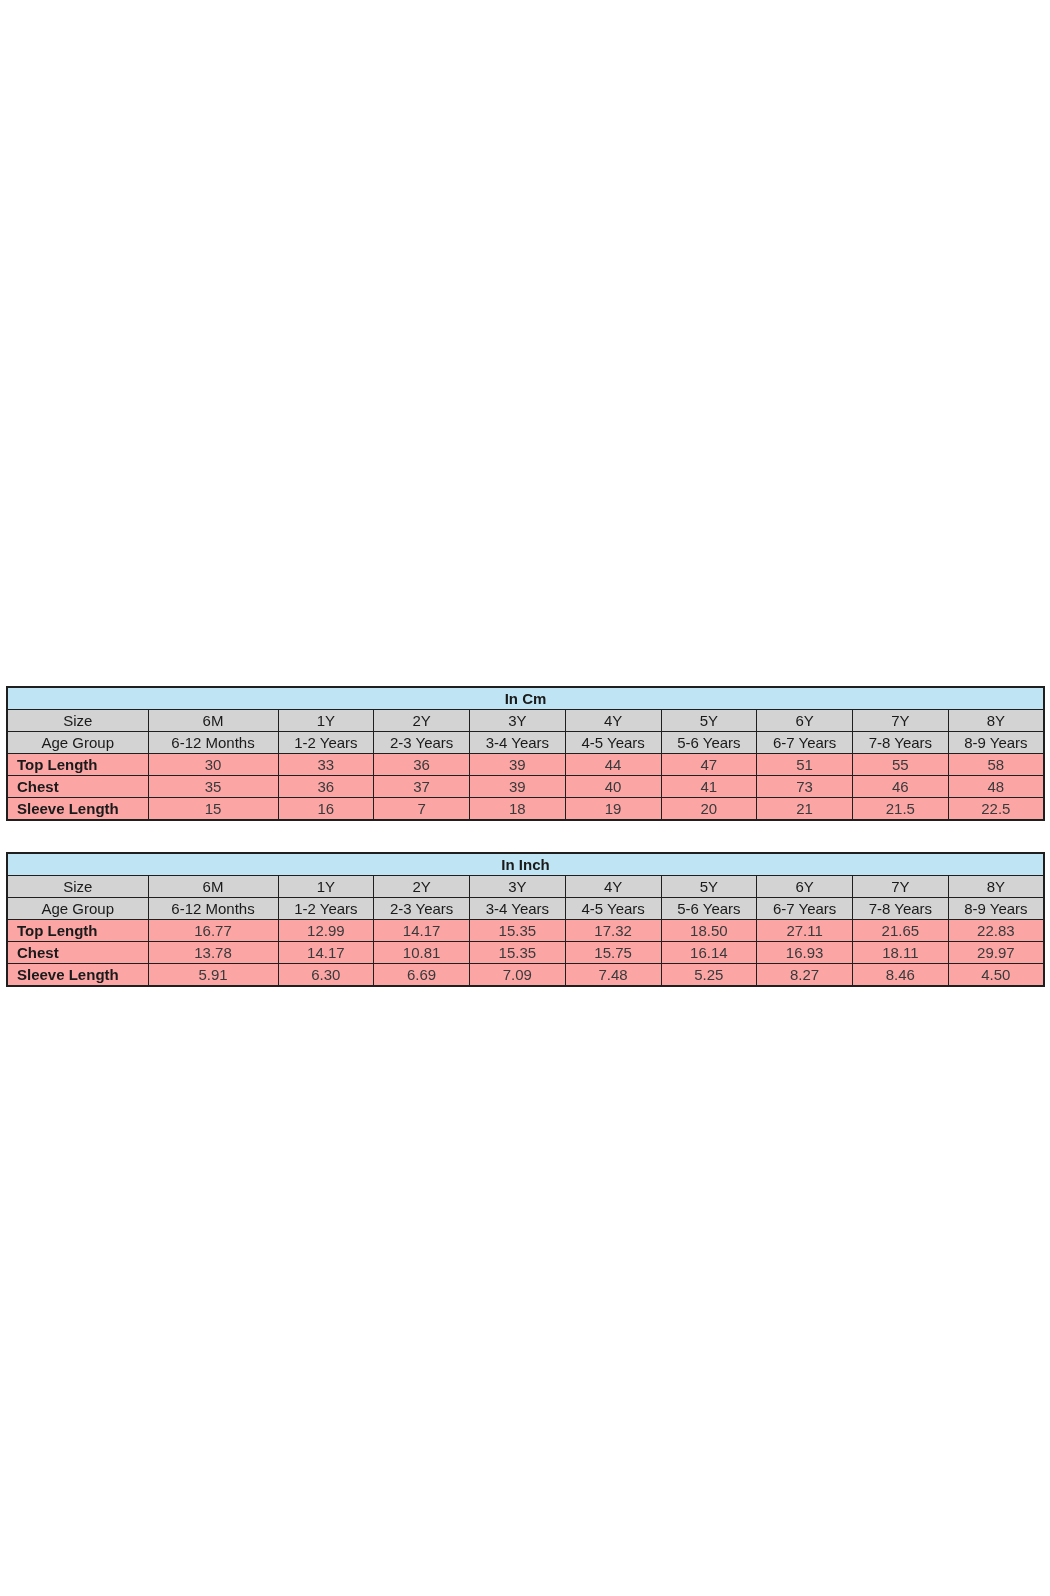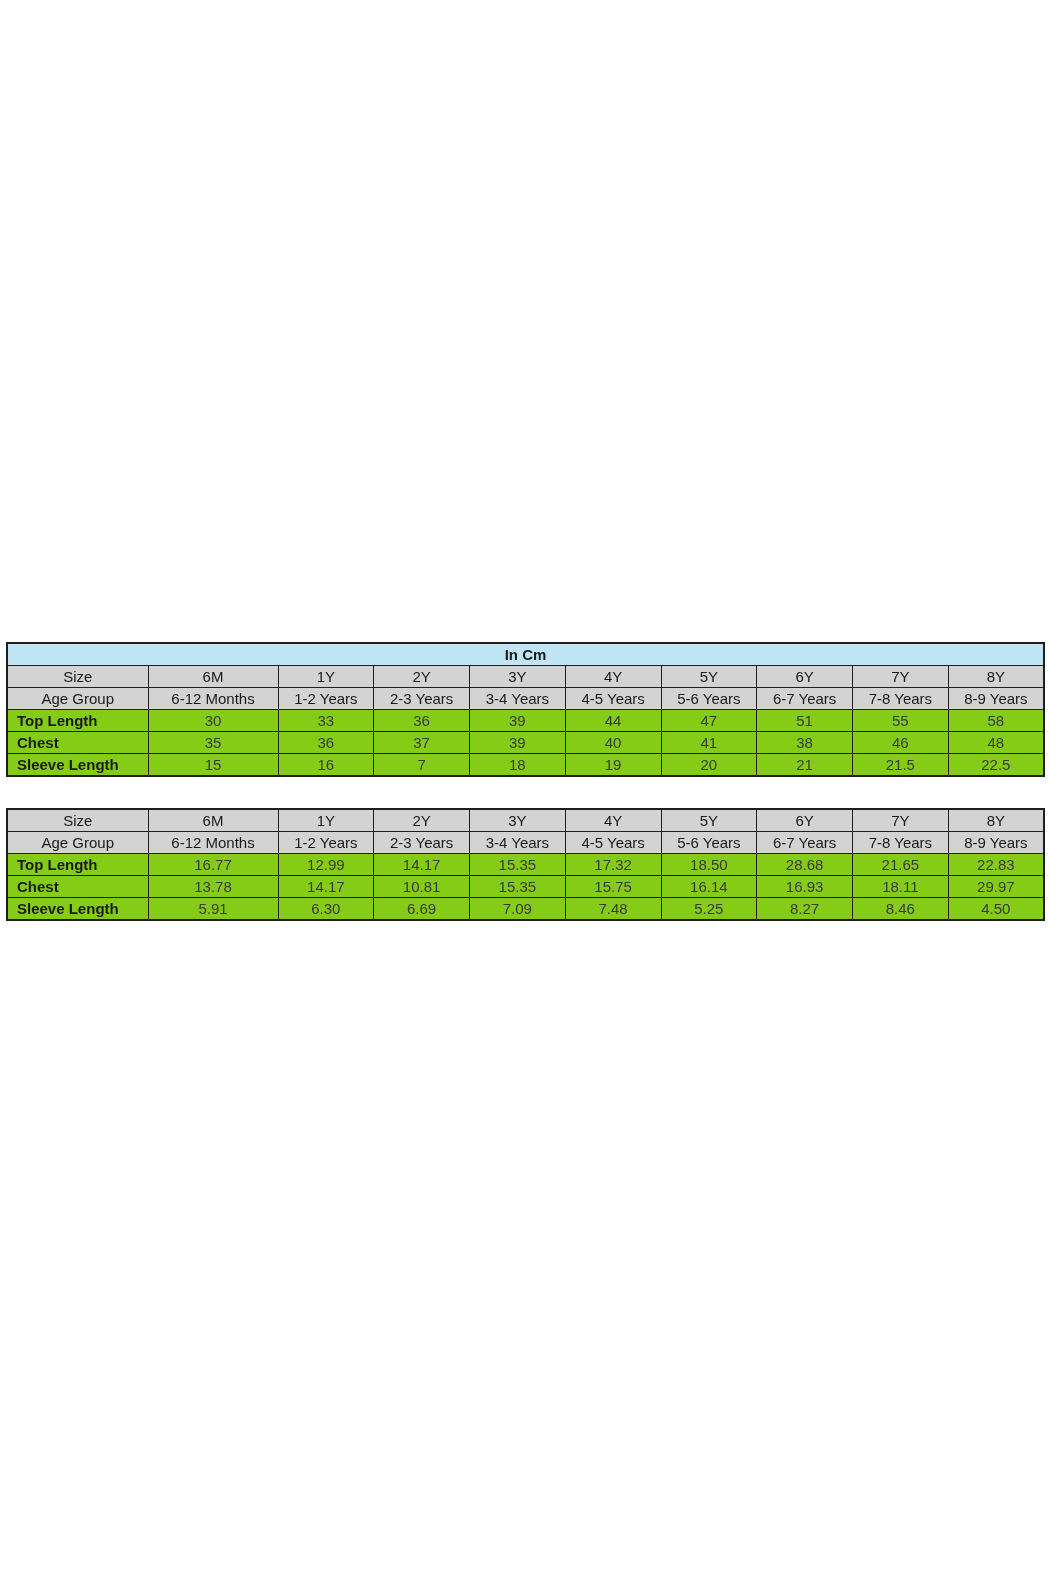--- a/index.html
+++ b/index.html
@@ -22,20 +22,21 @@
     font-family: "Liberation Sans", sans-serif;
     overflow: hidden;
   }
   table.size-chart {
     position: absolute;
     left: 6px;
     width: 1039px;
     border-collapse: collapse;
     table-layout: fixed;
     border: 2.5px solid var(--border);
+    margin-top: 44px;
   }
   #size-chart-0 { top: 642px; }
   #size-chart-1 { top: 808px; }
   table.size-chart td {
     border: 1.7px solid var(--border);
     height: 21.6px;
     padding: 0;
     font-size: 15px;
     line-height: 21px;
     color: var(--text);
@@ -46,21 +47,21 @@
   }
   tr.title-row td {
     background: var(--title-bg);
     font-weight: 700;
   }
   tr.header-row td {
     background: var(--header-bg);
     font-weight: 400;
   }
   tr.data-row td {
-    background: #84cc16;
+    background: #fca5a5;
     color: var(--data-text);
     font-weight: 400;
   }
   tr.data-row td.row-label {
     color: var(--text);
     font-weight: 700;
     text-align: left;
     padding-left: 9px;
   }
 </style>
@@ -121,21 +122,21 @@
         <td>58</td>
       </tr>
       <tr class="data-row">
         <td class="row-label">Chest</td>
         <td>35</td>
         <td>36</td>
         <td>37</td>
         <td>39</td>
         <td>40</td>
         <td>41</td>
-        <td>38</td>
+        <td>73</td>
         <td>46</td>
         <td>48</td>
       </tr>
       <tr class="data-row">
         <td class="row-label">Sleeve Length</td>
         <td>15</td>
         <td>16</td>
         <td>7</td>
         <td>18</td>
         <td>19</td>
@@ -154,20 +155,23 @@
       <col>
       <col>
       <col>
       <col>
       <col>
       <col>
       <col>
       <col>
   </colgroup>
 <tbody>
+      <tr class="title-row">
+        <td colspan="10">In Inch</td>
+      </tr>
       <tr class="header-row">
         <td class="row-label">Size</td>
         <td>6M</td>
         <td>1Y</td>
         <td>2Y</td>
         <td>3Y</td>
         <td>4Y</td>
         <td>5Y</td>
         <td>6Y</td>
         <td>7Y</td>
@@ -186,21 +190,21 @@
         <td>8-9 Years</td>
       </tr>
       <tr class="data-row">
         <td class="row-label">Top Length</td>
         <td>16.77</td>
         <td>12.99</td>
         <td>14.17</td>
         <td>15.35</td>
         <td>17.32</td>
         <td>18.50</td>
-        <td>28.68</td>
+        <td>27.11</td>
         <td>21.65</td>
         <td>22.83</td>
       </tr>
       <tr class="data-row">
         <td class="row-label">Chest</td>
         <td>13.78</td>
         <td>14.17</td>
         <td>10.81</td>
         <td>15.35</td>
         <td>15.75</td>

